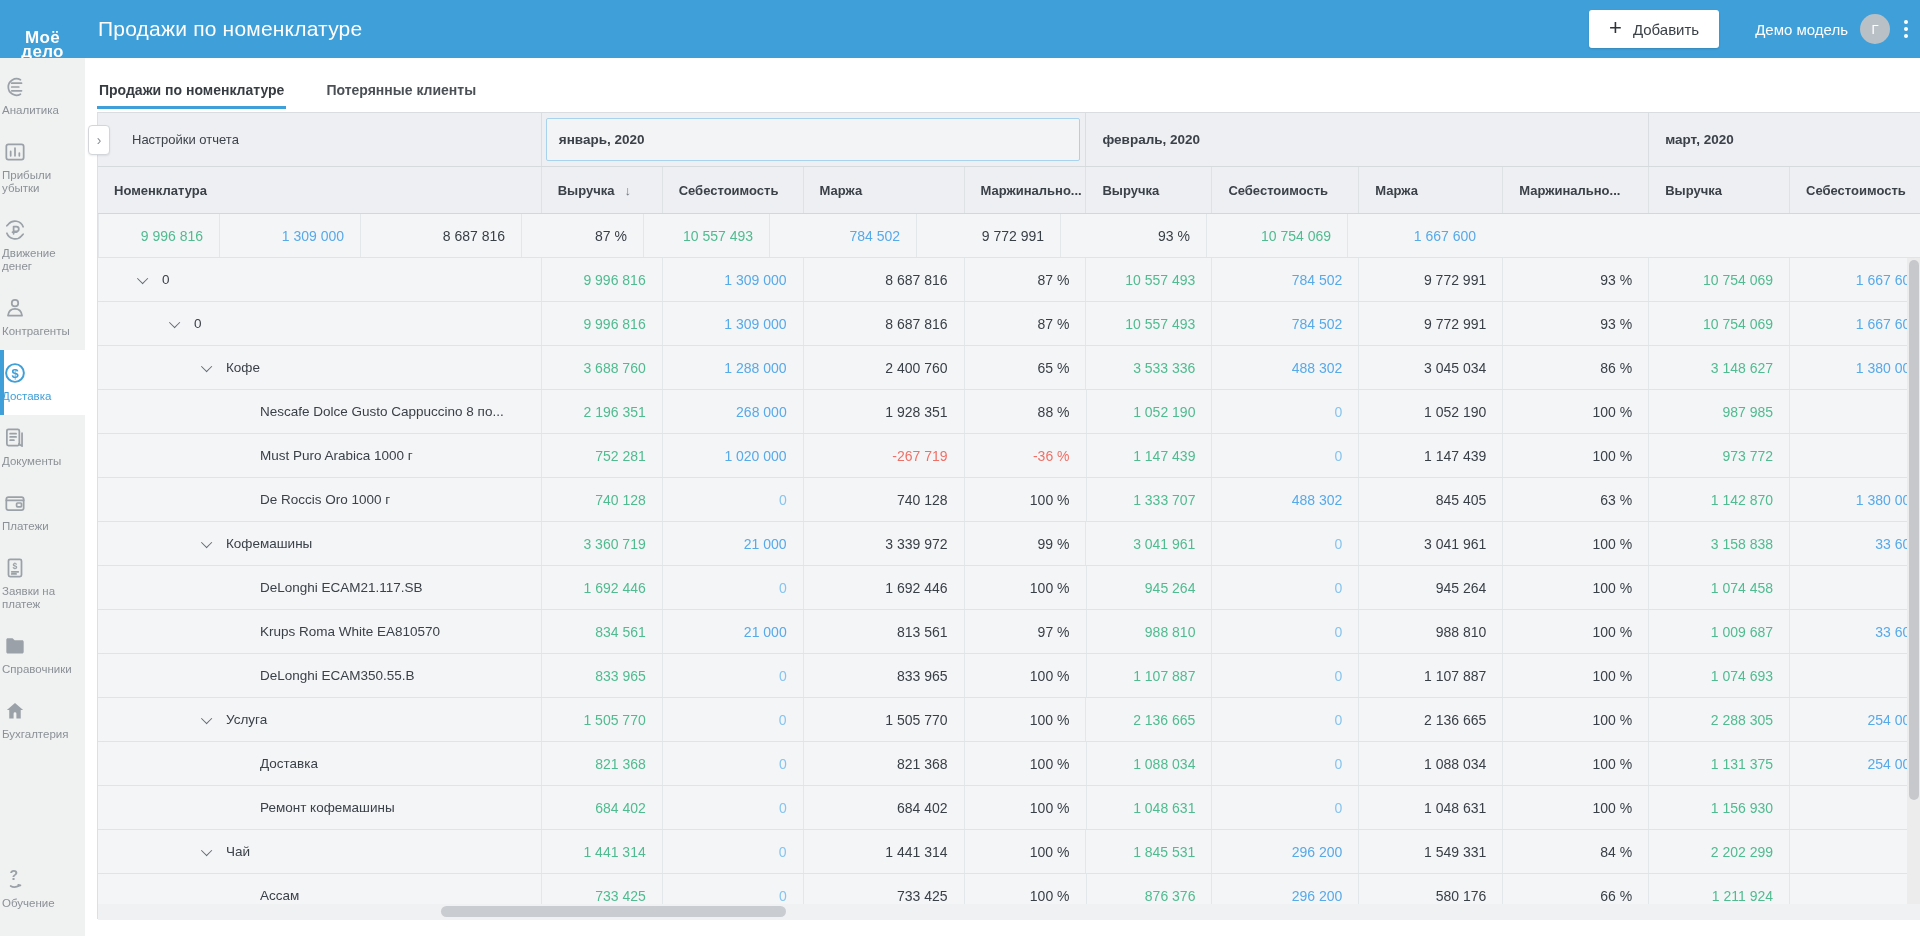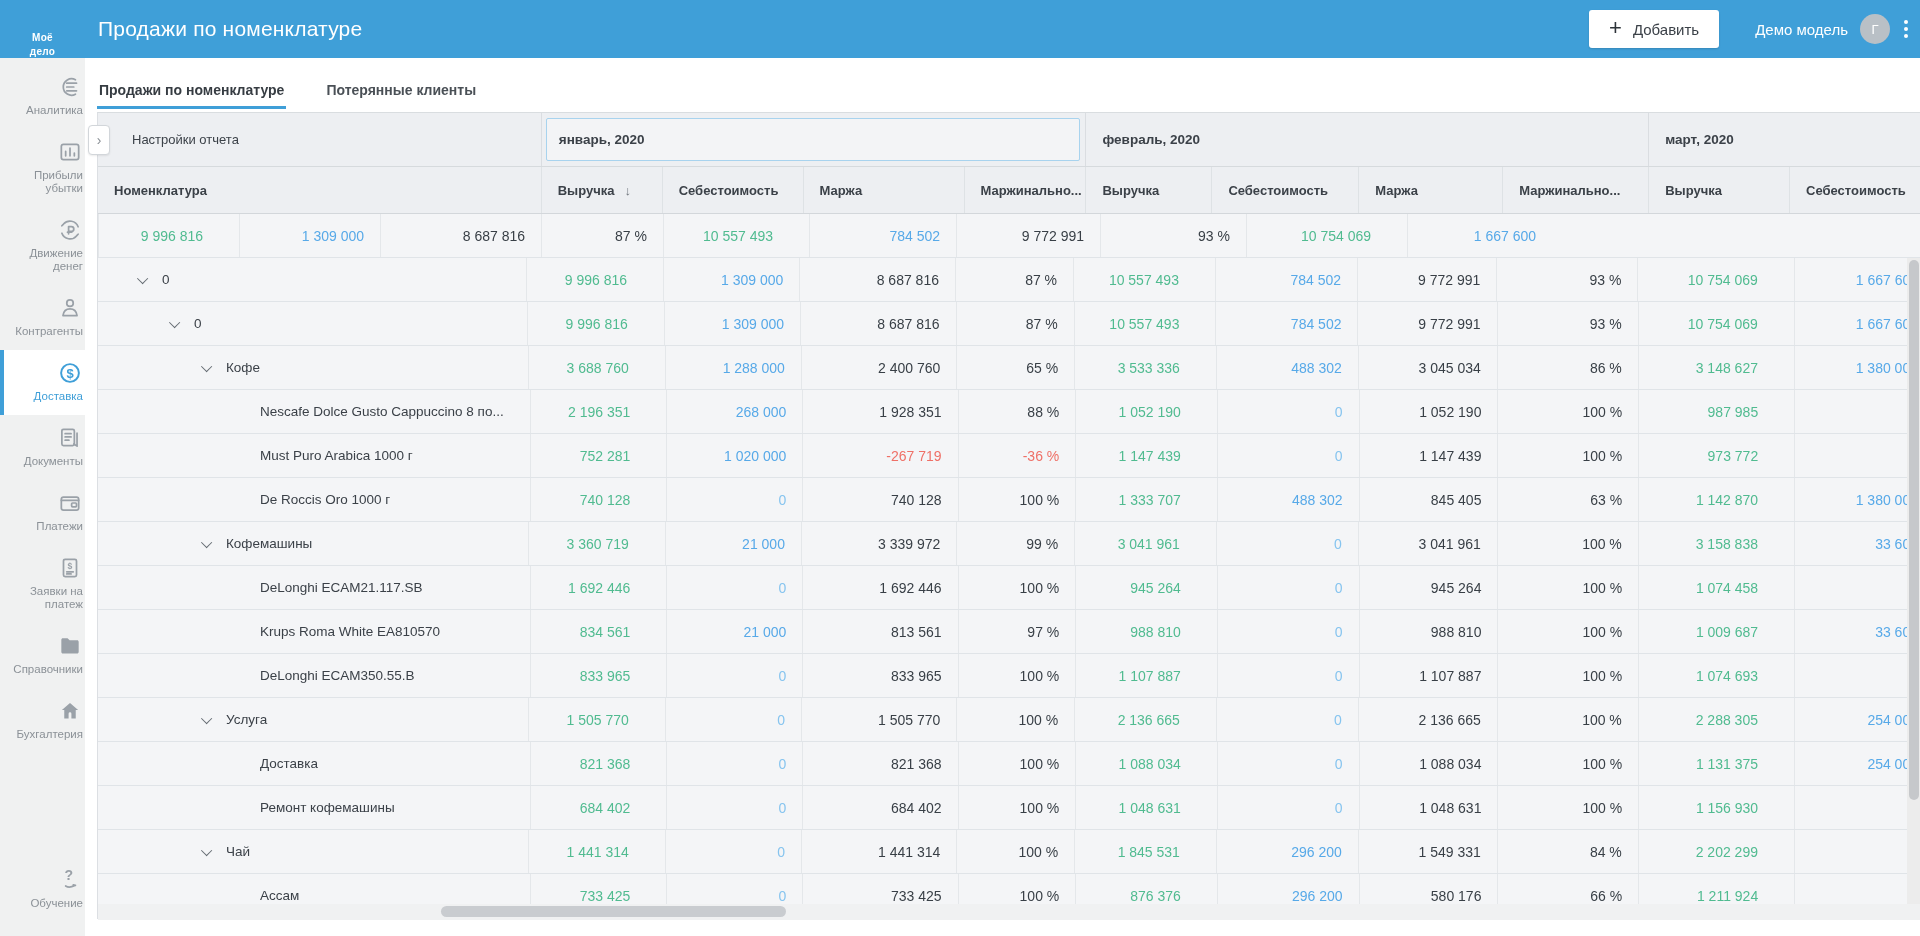--- a/index.html
+++ b/index.html
@@ -2,38 +2,38 @@
 <html style="--accent: #3f9fd8; --c-rev: #50bb90; --c-cost: #57a9e8; --c-zero: #86c4ef; --c-neg: #ef7067;"><head>
 <meta charset="utf-8">
 <style>
   * { margin:0; padding:0; box-sizing:border-box; }
   html,body { width:1920px; height:936px; overflow:hidden; background:#fff;
     font-family:"Liberation Sans","DejaVu Sans",sans-serif; }
 
   
   .topbar { position:absolute; left:0; top:0; width:1920px; height:58px;
     background:var(--accent,#3f9fd8); display:flex; align-items:center; }
-  .logo { width:85px; text-align:center; color:#fff; font-size:10px; font-weight:bold;
+  .logo { width:85px; text-align:center; color:#fff; font-size:17px; font-weight:bold;
     line-height:14px; letter-spacing:.3px;margin-top:31px; }
   .page-title { color:#fff; font-size:21px; margin-left:13px; font-weight:400; letter-spacing:.2px; }
   .topbar-right { margin-left:auto; display:flex; align-items:center; }
   .add-btn { background:#fff; border:none; border-radius:3px; height:38px; padding:0 20px;
     display:flex; align-items:center; gap:11px; font-size:15px; color:#3b4148; cursor:pointer;
     box-shadow:0 1px 2px rgba(0,0,0,.15); }
   .add-btn .plus { font-size:22px; font-weight:300; color:#2d3339; line-height:1; margin-top:-2px; }
   .user-name { color:#fff; font-size:15px; margin-left:36px; }
   .avatar { width:30px; height:30px; border-radius:50%; background:#b9c0c6; color:#fff;
     font-size:13px; display:flex; align-items:center; justify-content:center; margin-left:12px; }
   .kebab { margin-left:14px; margin-right:12px; display:flex; flex-direction:column; gap:3px; cursor:pointer; }
   .kebab i { width:4px; height:4px; border-radius:50%; background:#fff; }
 
   
   .sidebar { position:absolute; left:0; top:58px; width:85px; height:878px; background:#f0f1f1;
     display:flex; flex-direction:column; padding-top:6px; }
-  .side-item { position:relative; padding:10px 2px 12px; text-align:right; cursor:pointer; }
+  .side-item { position:relative; padding:10px 2px 12px; text-align:left; cursor:pointer; }
   .side-item .ic { display:block; height:26px; margin-bottom:4px; }
   .side-item svg { width:26px; height:26px; stroke:#9aa1a8; fill:none; stroke-width:1.6;
     stroke-linecap:round; stroke-linejoin:round; }
   .side-item svg .fill { fill:#9aa1a8; stroke:none; }
   .side-item svg text { fill:#9aa1a8; stroke:none; font-weight:bold; }
   .side-item .lbl { font-size:11.5px; color:#8b9197; line-height:13px; }
   .side-item.selected { background:#fff; }
   .side-item.selected::before { content:""; position:absolute; left:0; top:0; bottom:0; width:4px;
     background:var(--accent,#3f9fd8); }
   .side-item.selected .lbl { color:var(--accent,#3f9fd8); }
@@ -72,21 +72,21 @@
     border-left:1px solid #dee2e5; justify-content:flex-start; padding-left:16px; cursor:pointer; }
   .hcell.first { border-left:none; }
   .hcell .sort-arrow { margin-left:10px; color:#6f767d; font-weight:normal; font-size:13px; }
 
   .drow { display:flex; height:44px; background:#f4f5f7; border-bottom:1px solid #e0e4e8; }
   .ncell { width:443px; display:flex; align-items:center; font-size:13.5px; color:#3b4148;
     white-space:nowrap; overflow:hidden; }
   .vcell { display:flex; align-items:center; justify-content:flex-end; padding-right:16px;
     border-left:1px solid #e4e7ea; font-size:14px; white-space:nowrap; overflow:hidden; }
   .vcell.rev { color:var(--c-rev,#50bb90); }
-  .vcell.cost { color:var(--c-cost,#57a9e8);margin-left:20px; }
+  .vcell.cost { color:var(--c-cost,#57a9e8); }
   .vcell.cost.zero { color:var(--c-zero,#86c4ef); }
   .vcell.dark { color:#383f46; }
   .vcell.neg { color:var(--c-neg,#ef7067); }
   .chev { width:8px; height:8px; border-left:1.6px solid #646b72; border-bottom:1.6px solid #646b72;
     transform:rotate(-45deg) translateY(-2px); display:inline-block; margin-right:14px; flex:none; cursor:pointer; }
 
   
   .vscroll { position:absolute; left:1809px; top:145px; width:14px; height:646px; background:#ececec; }
   .vscroll .thumb { position:absolute; left:2px; right:2px; top:2px; height:540px;
     background:#c6c8cb; border-radius:6px; }

